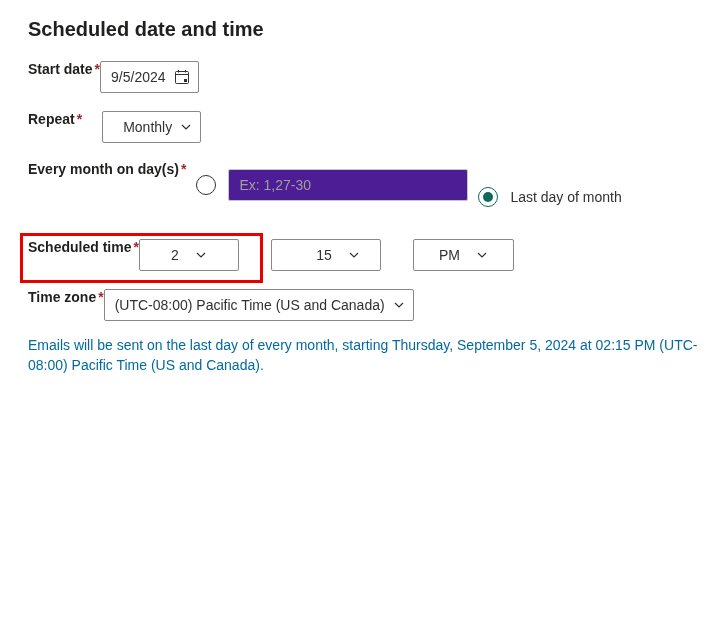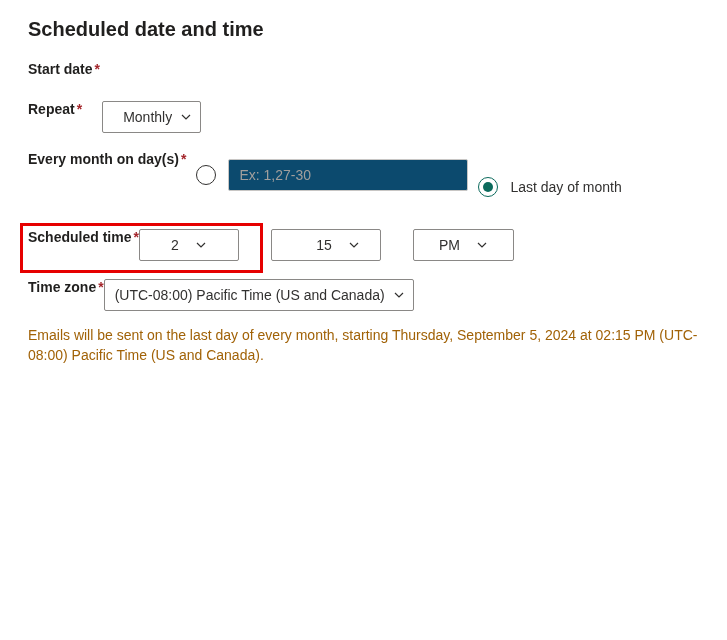--- a/index.html
+++ b/index.html
@@ -37,21 +37,21 @@
   .input-wrap {
     display: flex;
     align-items: center;
     height: 32px;
     border: 1px solid #8a8886;
     border-radius: 2px;
     background: #fff;
     padding: 0 8px 0 10px;
   }
   .input-wrap.disabled {
-    background: #0c4a6e;
+    background: #4c1d95;
     color: #a19f9d;
     border-color: #c8c6c4;
   }
   .input-text {
     flex: 1;
     font-size: 14px;
     white-space: nowrap;
     overflow: hidden;
     text-overflow: ellipsis;
   }
@@ -94,34 +94,44 @@
     display: flex; align-items:center; justify-content:center;
     gap: 8px;
     height: 32px;
     border: 1px solid #8a8886;
     border-radius: 2px;
     padding: 0 12px;
     min-width: 60px;
   }
   .summary {
     font-size: 14px;
-    color: #a16207;
+    color: #0369a1;
     margin-top: 14px;
     line-height: 1.45;
   }
 </style>
 </head>
 <body>
 
 <h2>Scheduled date and time</h2>
 
 <div class="row">
   <div class="field" style="width:240px;">
     <div class="label">
       <span>Start date</span><span class="req">*</span>
+    </div>
+    <div class="input-wrap">
+      <span class="input-text">9/5/2024</span>
+      <svg class="icon-cal" viewBox="0 0 16 16" fill="none" stroke="#323130" stroke-width="1">
+        <rect x="1.5" y="2.5" width="13" height="12" rx="1"></rect>
+        <line x1="1.5" y1="5.5" x2="14.5" y2="5.5"></line>
+        <line x1="4.5" y1="1" x2="4.5" y2="3.5"></line>
+        <line x1="11.5" y1="1" x2="11.5" y2="3.5"></line>
+        <rect x="10" y="10" width="3" height="3" fill="#323130" stroke="none"></rect>
+      </svg>
     </div>
   </div>
 </div>
 
 <div class="field" style="width:416px; margin-bottom:18px;">
   <div class="label">
     <span>Repeat</span><span class="req">*</span>
   </div>
   <div class="input-wrap" style="padding-left:20px;margin-left:20px;">
     <span class="input-text">Monthly</span>

